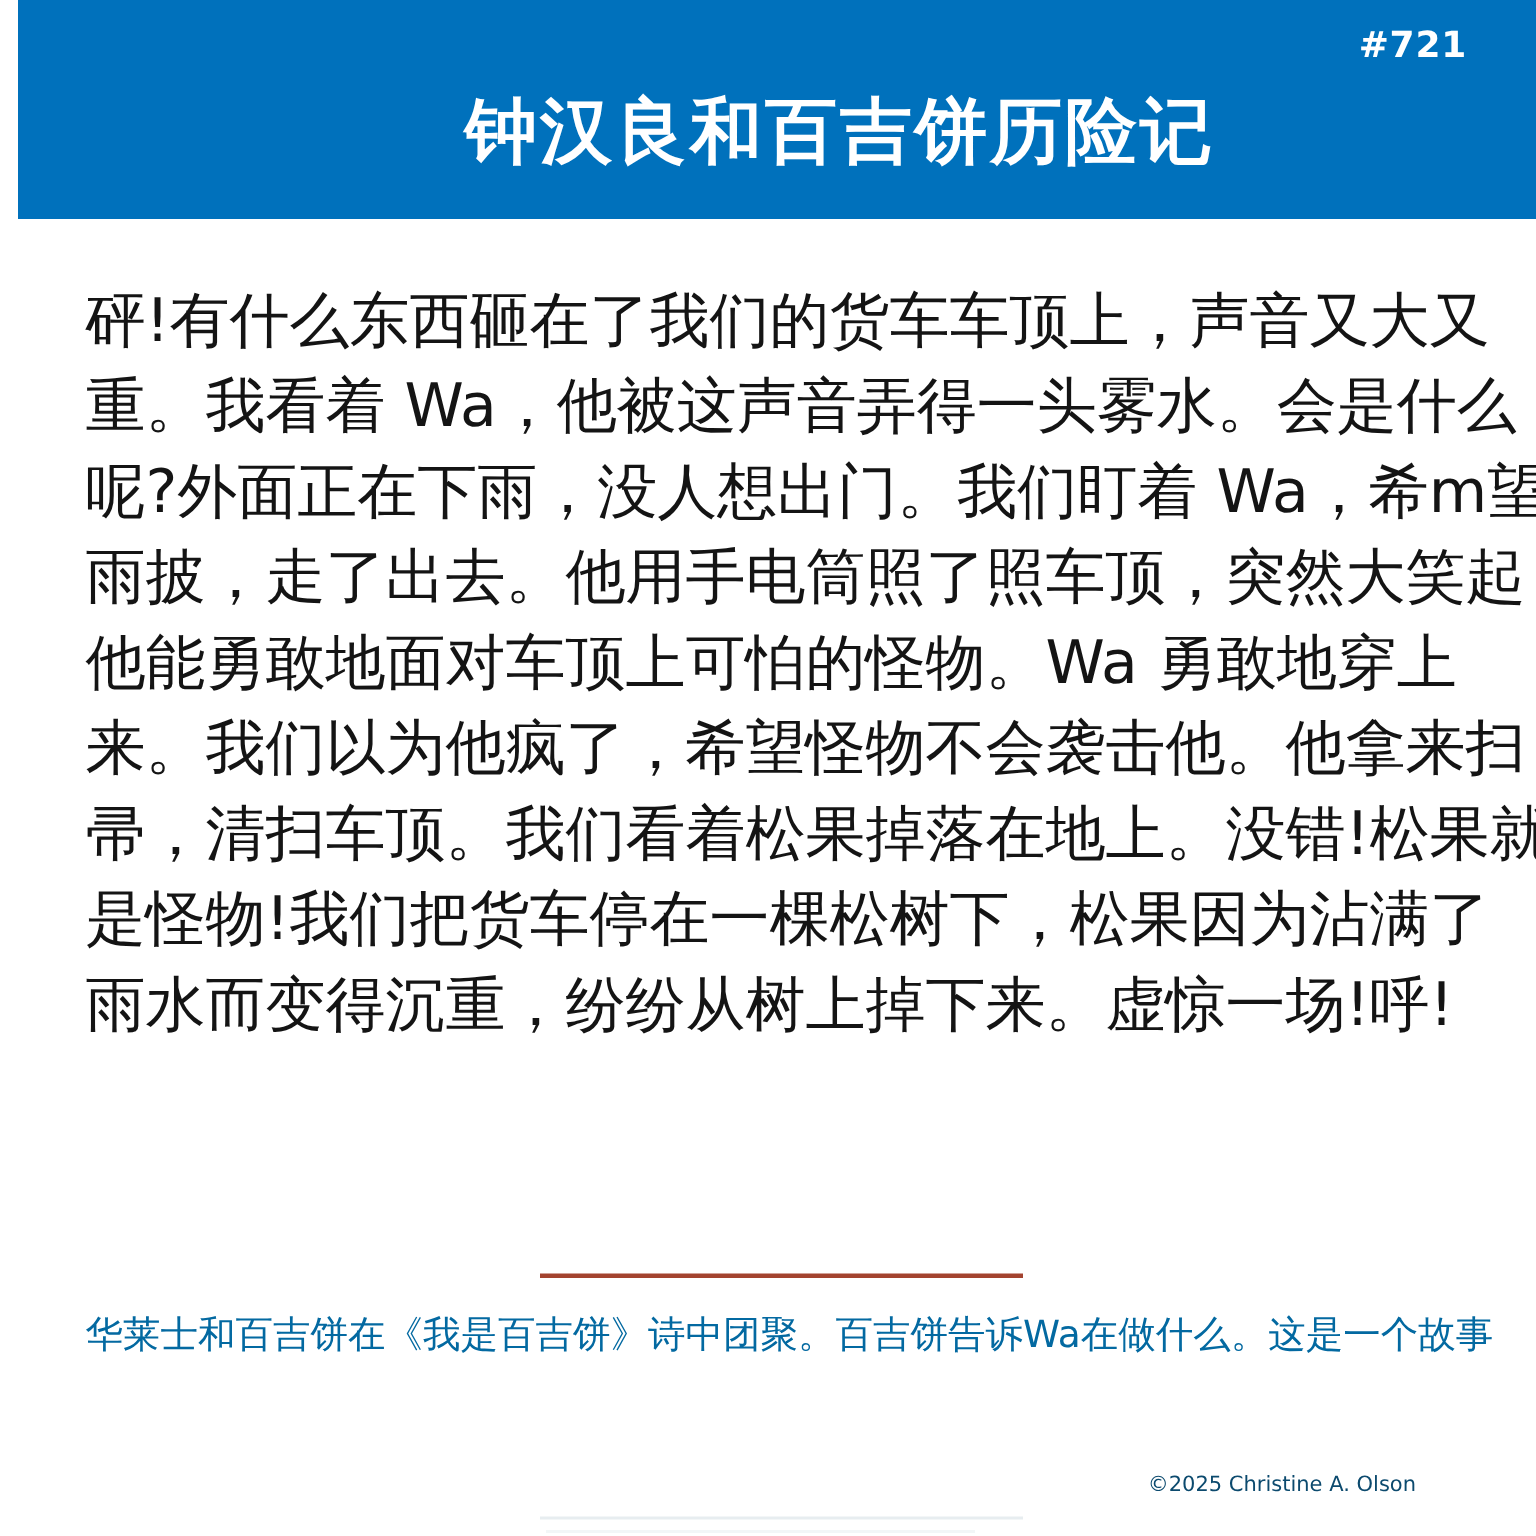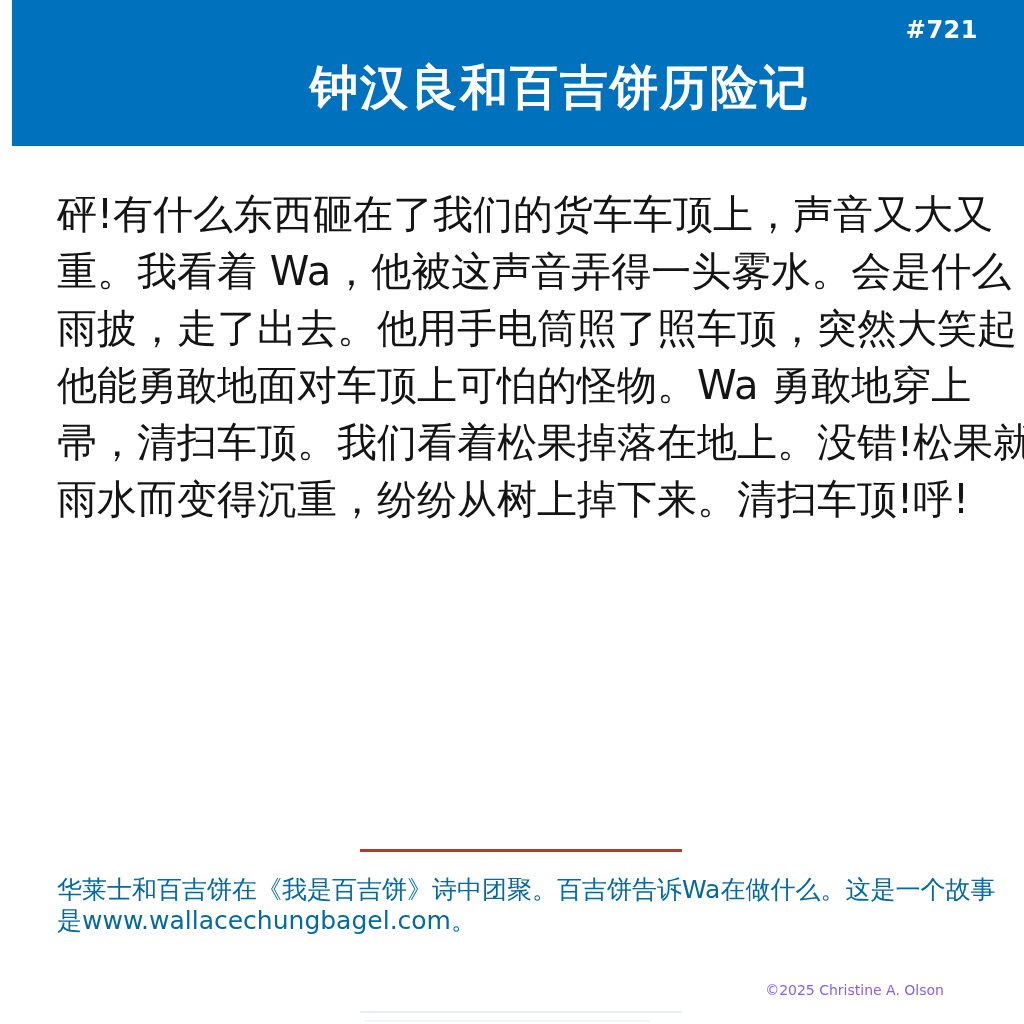--- a/index.html
+++ b/index.html
@@ -80,21 +80,21 @@
     font-size: 25px;
     line-height: 31px;
     white-space: nowrap;
   }
 
   .copyright {
     position: absolute;
     top: 982px;
     right: 92px;
     font-size: 14px;
-    color: #8b5cf6;
+    color: #0c4a6e;
     text-align: right;
   }
 
   
   .bottom-line-1 {
     position: absolute;
     top: 1011px;
     left: 348px;
     width: 322px;
     height: 2px;
@@ -115,31 +115,33 @@
 <div class="page">
 
   <div class="header">
     <div class="issue-number">#721</div>
     <div class="title">钟汉良和百吉饼历险记</div>
   </div>
 
   <div class="story">
     <div class="story-line">砰!有什么东西砸在了我们的货车车顶上，声音又大又</div>
     <div class="story-line">重。我看着 Wa，他被这声音弄得一头雾水。会是什么</div>
+    <div class="story-line">呢?外面正在下雨，没人想出门。我们盯着 Wa，希m望</div>
     <div class="story-line">雨披，走了出去。他用手电筒照了照车顶，突然大笑起</div>
     <div class="story-line">他能勇敢地面对车顶上可怕的怪物。Wa 勇敢地穿上</div>
+    <div class="story-line">来。我们以为他疯了，希望怪物不会袭击他。他拿来扫</div>
     <div class="story-line">帚，清扫车顶。我们看着松果掉落在地上。没错!松果就</div>
-    <div class="story-line">雨水而变得沉重，纷纷从树上掉下来。清扫车顶!呼!</div>
+    <div class="story-line">是怪物!我们把货车停在一棵松树下，松果因为沾满了</div>
+    <div class="story-line">雨水而变得沉重，纷纷从树上掉下来。虚惊一场!呼!</div>
   </div>
 
   <div class="divider"></div>
 
   <div class="footer">
     <div class="footer-line">华莱士和百吉饼在《我是百吉饼》诗中团聚。百吉饼告诉Wa在做什么。这是一个故事</div>
-    <div class="footer-line">是www.wallacechungbagel.com。</div>
   </div>
 
   <div class="copyright">©2025 Christine A. Olson</div>
 
   <div class="bottom-line-1"></div>
   <div class="bottom-line-2"></div>
 
 </div>
 
 </body></html>

